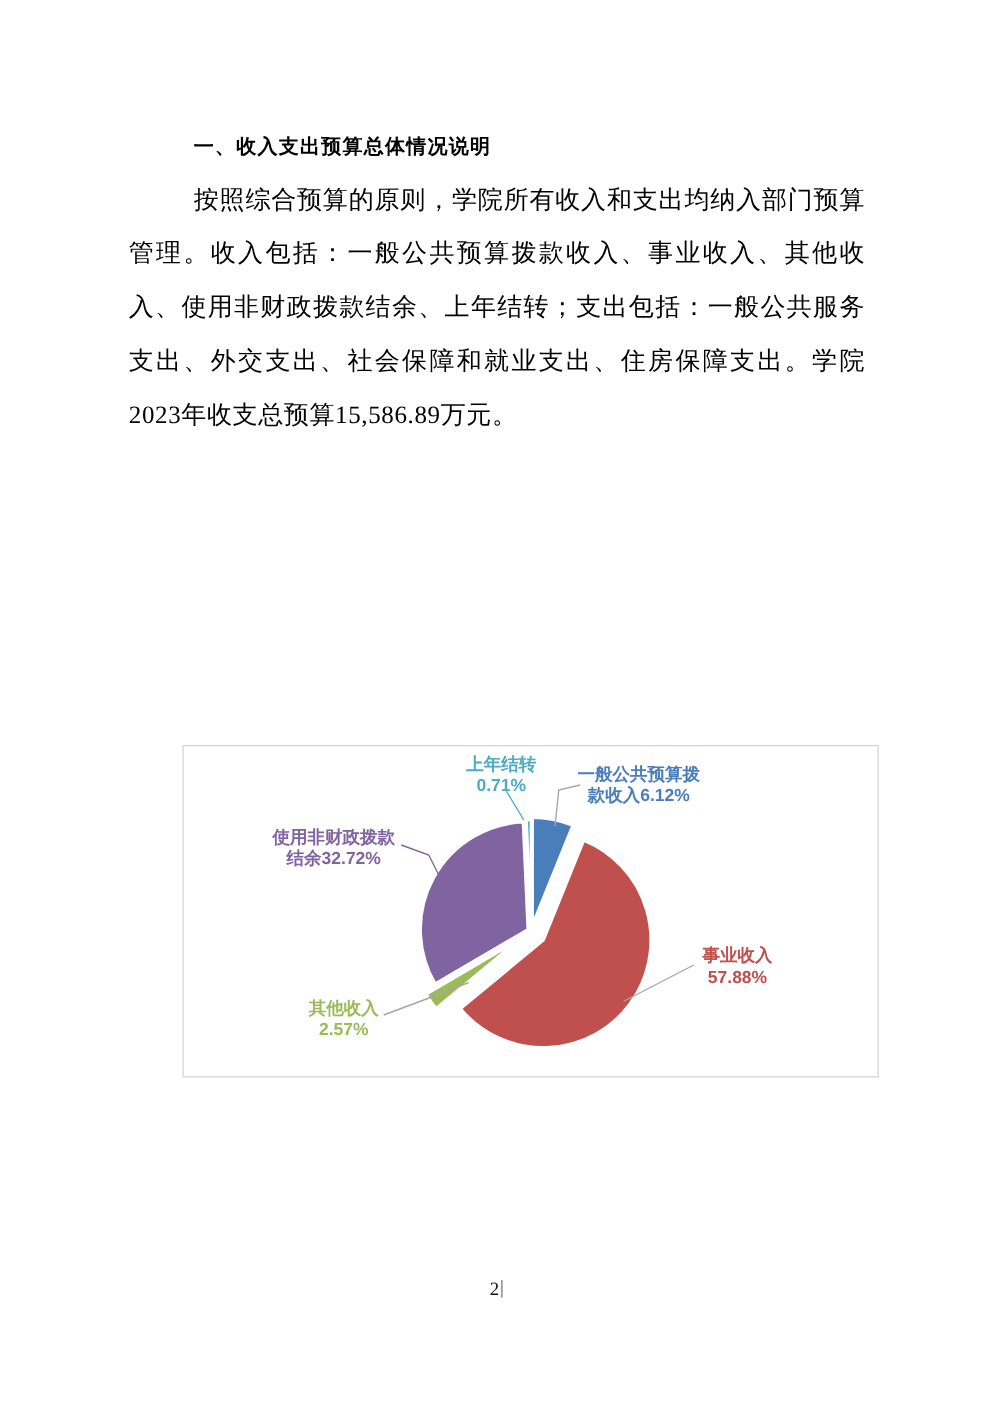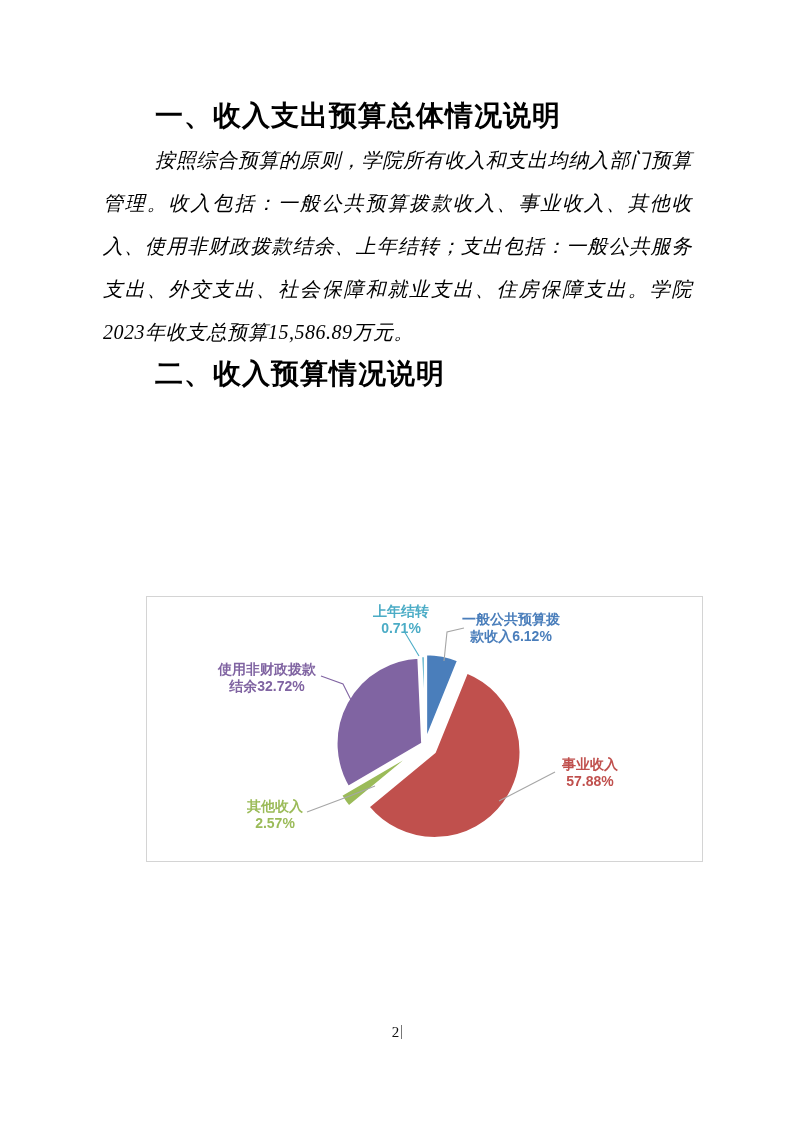--- a/index.html
+++ b/index.html
@@ -5,28 +5,27 @@
   html,body{margin:0;padding:0;}
   body{
     width:794px;height:1123px;background:#ffffff;position:relative;
     overflow:hidden;font-family:"Liberation Serif","DejaVu Serif",serif;
   }
   .doc-column{
     position:absolute;left:103px;top:96px;width:589px;
     font-size:20px;line-height:43px;color:#000;
   }
   .doc-heading{
-    font-family:Liberation Mono, monospace;
-    font-weight:bold;font-size:28px;line-height:43px;margin:0;
+    font-family:Liberation Sans, sans-serif;
+    font-weight:bold;font-size:16px;line-height:43px;margin:0;
     text-indent:52px;letter-spacing:1px;
   }
   .doc-para{
     margin:0;text-indent:52px;text-align:justify;text-justify:inter-ideograph;
     letter-spacing:0.5px;
-    font-style:italic;
   }
   .chart-frame{
     position:absolute;left:146px;top:596px;width:557px;height:266px;
     background:#ffffff;border:1px solid #d4d4d4;box-sizing:border-box;
   }
   .chart-frame svg{display:block;}
   .pie-label{
     font-family:"Liberation Sans","DejaVu Sans",sans-serif;
     font-weight:bold;font-size:14px;
   }
@@ -38,21 +37,20 @@
     display:inline-block;width:1px;height:14px;background:#777;
     vertical-align:-2px;margin-left:2px;
   }
 </style>
 </head>
 <body>
 
 <div class="doc-column">
   <h2 class="doc-heading">一、收入支出预算总体情况说明</h2>
   <p class="doc-para">按照综合预算的原则，学院所有收入和支出均纳入部门预算管理。收入包括：一般公共预算拨款收入、事业收入、其他收入、使用非财政拨款结余、上年结转；支出包括：一般公共服务支出、外交支出、社会保障和就业支出、住房保障支出。学院2023年收支总预算15,586.89万元。</p>
-  <h2 class="doc-heading">二、收入预算情况说明</h2>
 </div>
 
 <div class="chart-frame">
   <svg id="pie-svg" width="555" height="264" viewBox="0 0 555 264">
       <path d="M 278.955415549776 143.09213069374843 L 278.955415549776 57.09213069374843 A 86 86 0 0 1 311.21611155182745 63.372324538294066 Z" fill="#4A7EBB" stroke="#ffffff" stroke-width="2.4" stroke-linejoin="round"></path>
       <path d="M 287.6815442295925 155.08997188502502 L 319.94224023164395 75.37016572957066 A 86 86 0 1 1 221.4174053508746 209.9084350034123 Z" fill="#C0504D" stroke="#ffffff" stroke-width="2.4" stroke-linejoin="round"></path>
       <path d="M 268.167053111959 154.87845589481861 L 201.9029142332411 209.6969190132059 A 86 86 0 0 1 193.95141161032797 198.33002153406096 Z" fill="#9BBB59" stroke="#ffffff" stroke-width="2.4" stroke-linejoin="round"></path>
       <path d="M 275.36474881782 146.56631551350412 L 201.14910731618897 190.01788115274647 A 86 86 0 0 1 271.5295082545396 60.651875924912446 Z" fill="#8064A2" stroke="#ffffff" stroke-width="2.4" stroke-linejoin="round"></path>
       <path d="M 277.9330896250843 145.0007462591957 L 274.0978490618039 59.08630667060402 A 86 86 0 0 1 277.9330896250843 59.000746259195694 Z" fill="#4BACC6" stroke="#ffffff" stroke-width="2.4" stroke-linejoin="round"></path>
       <polyline points="317,31 300,35 297,64" fill="none" stroke="#A6A6A6" stroke-width="1.1"></polyline>

